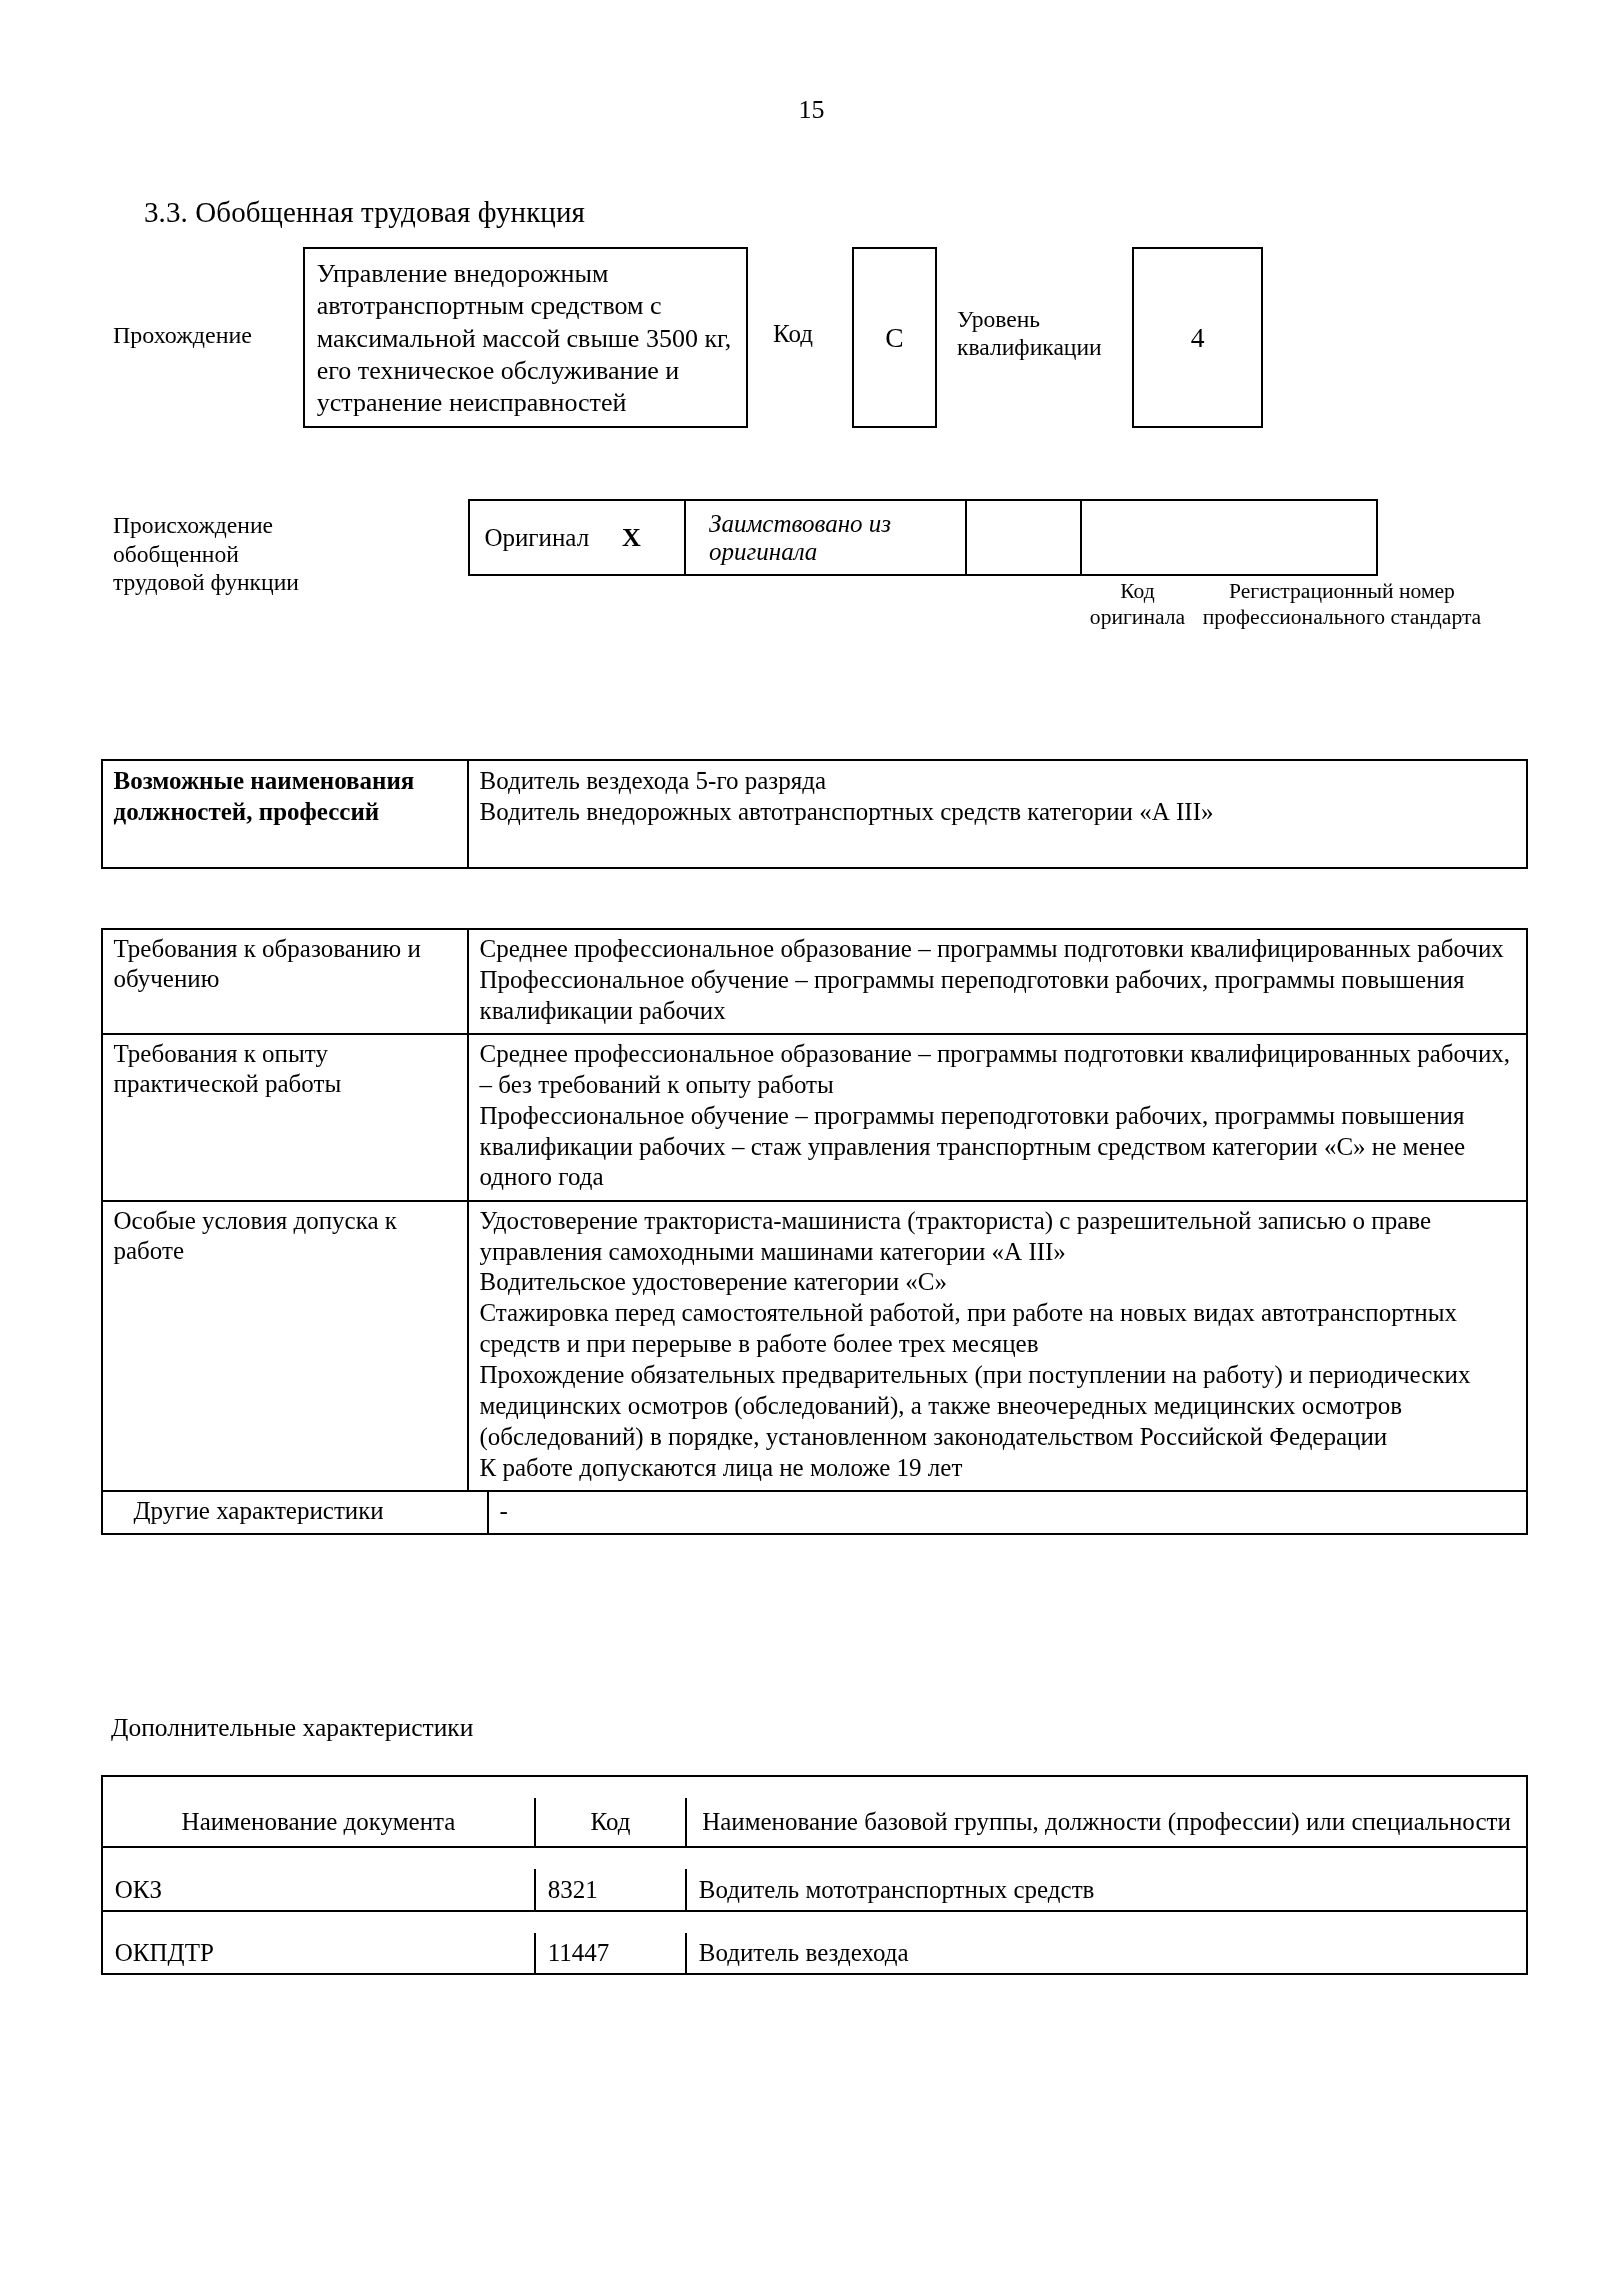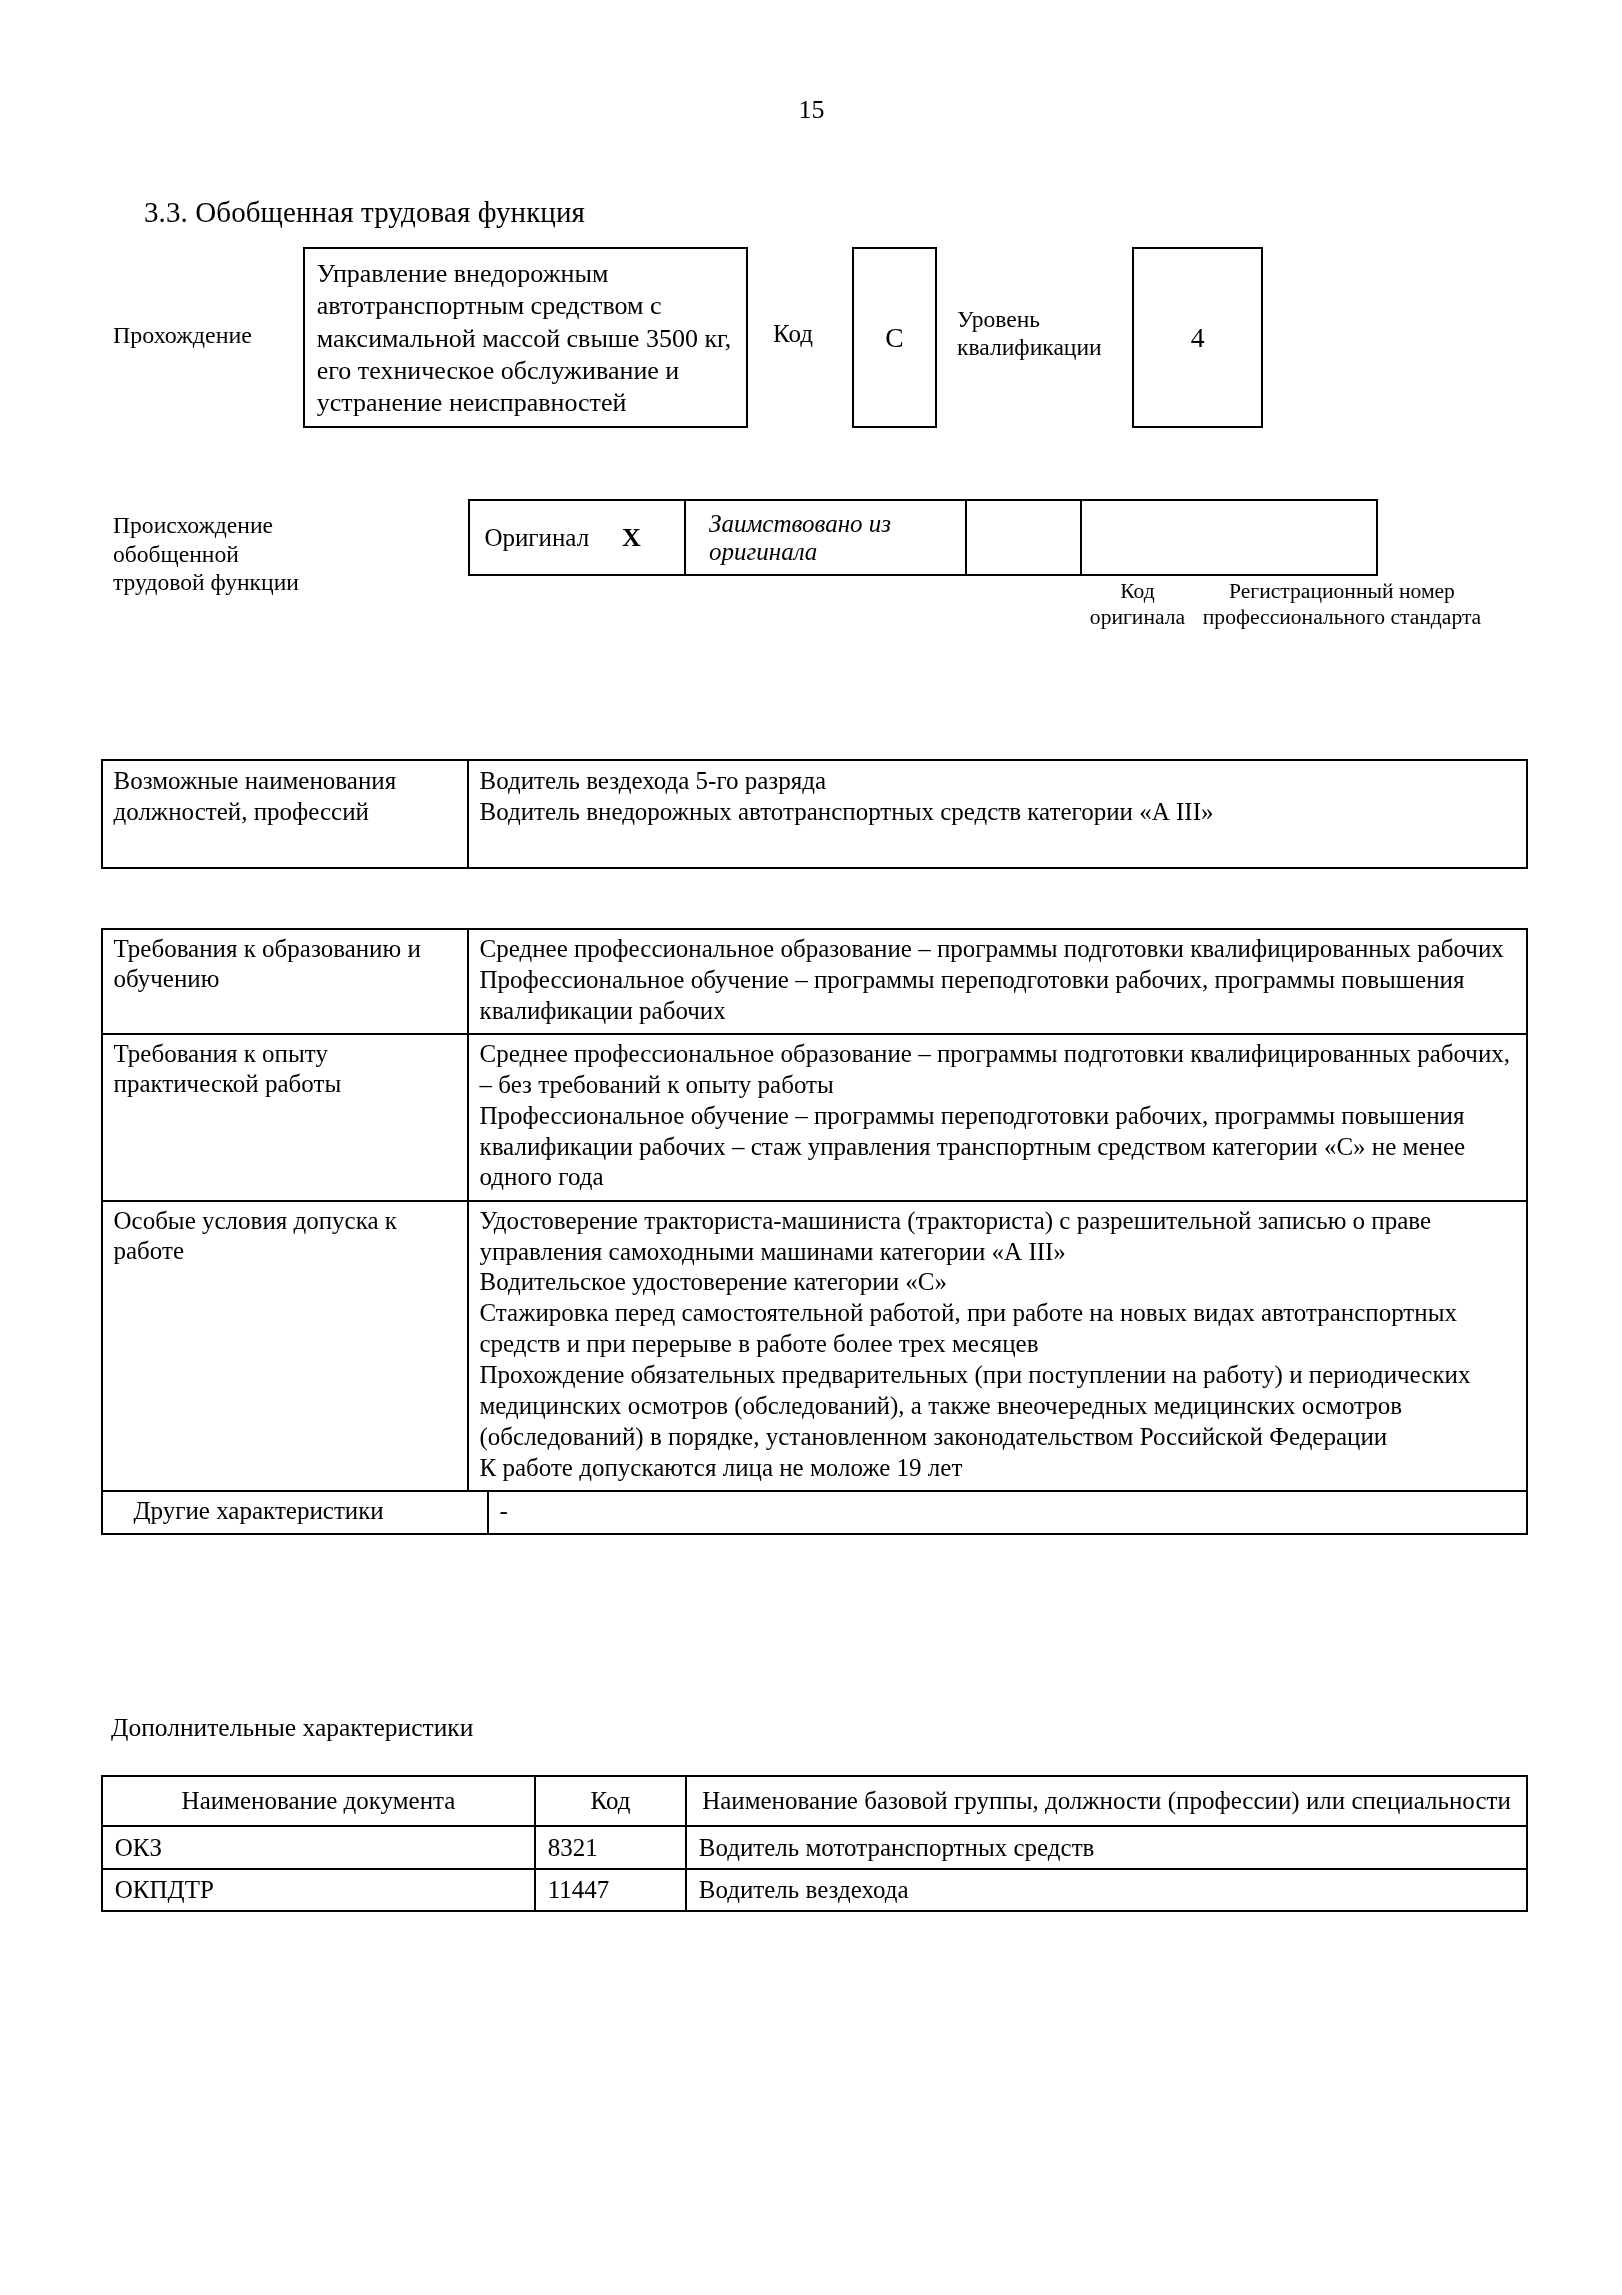--- a/index.html
+++ b/index.html
@@ -171,20 +171,21 @@
     display: flex;
     min-height: 110px;
   }
   .b3-l {
     width: 366px;
     box-sizing: border-box;
     border-right: 2px solid #000;
     padding: 5.2px 6.5px 6.5px 10.5px;
     font-size: 25px;
     line-height: 1.22;
+    font-weight: bold;
   }
   .b3-r {
     flex: 1;
     box-sizing: border-box;
     padding: 5.2px 6.5px 6.5px 10.5px;
     font-size: 25px;
     line-height: 1.22;
   }
 
   
@@ -226,21 +227,21 @@
     font-size: 25.5px;
   }
   .b5 {
     position: absolute;
     left: 101px;
     top: 1775px;
     width: 1427px;
     border: 2px solid #000;
     box-sizing: border-box;
   }
-  .b5-row { display: flex; border-bottom: 2px solid #000; }
+  .b5-row { display: flex; border-bottom: 2px solid #000; margin-top: 21px; }
   .b5-row:last-child { border-bottom: none; }
   .b5-c {
     box-sizing: border-box;
     border-right: 2px solid #000;
     font-size: 25px;
     line-height: 1.2;
     padding: 5.2px 6.5px;
   }
   .b5-c:last-child { border-right: none; }
   .b5-c1 { width: 433px; }

